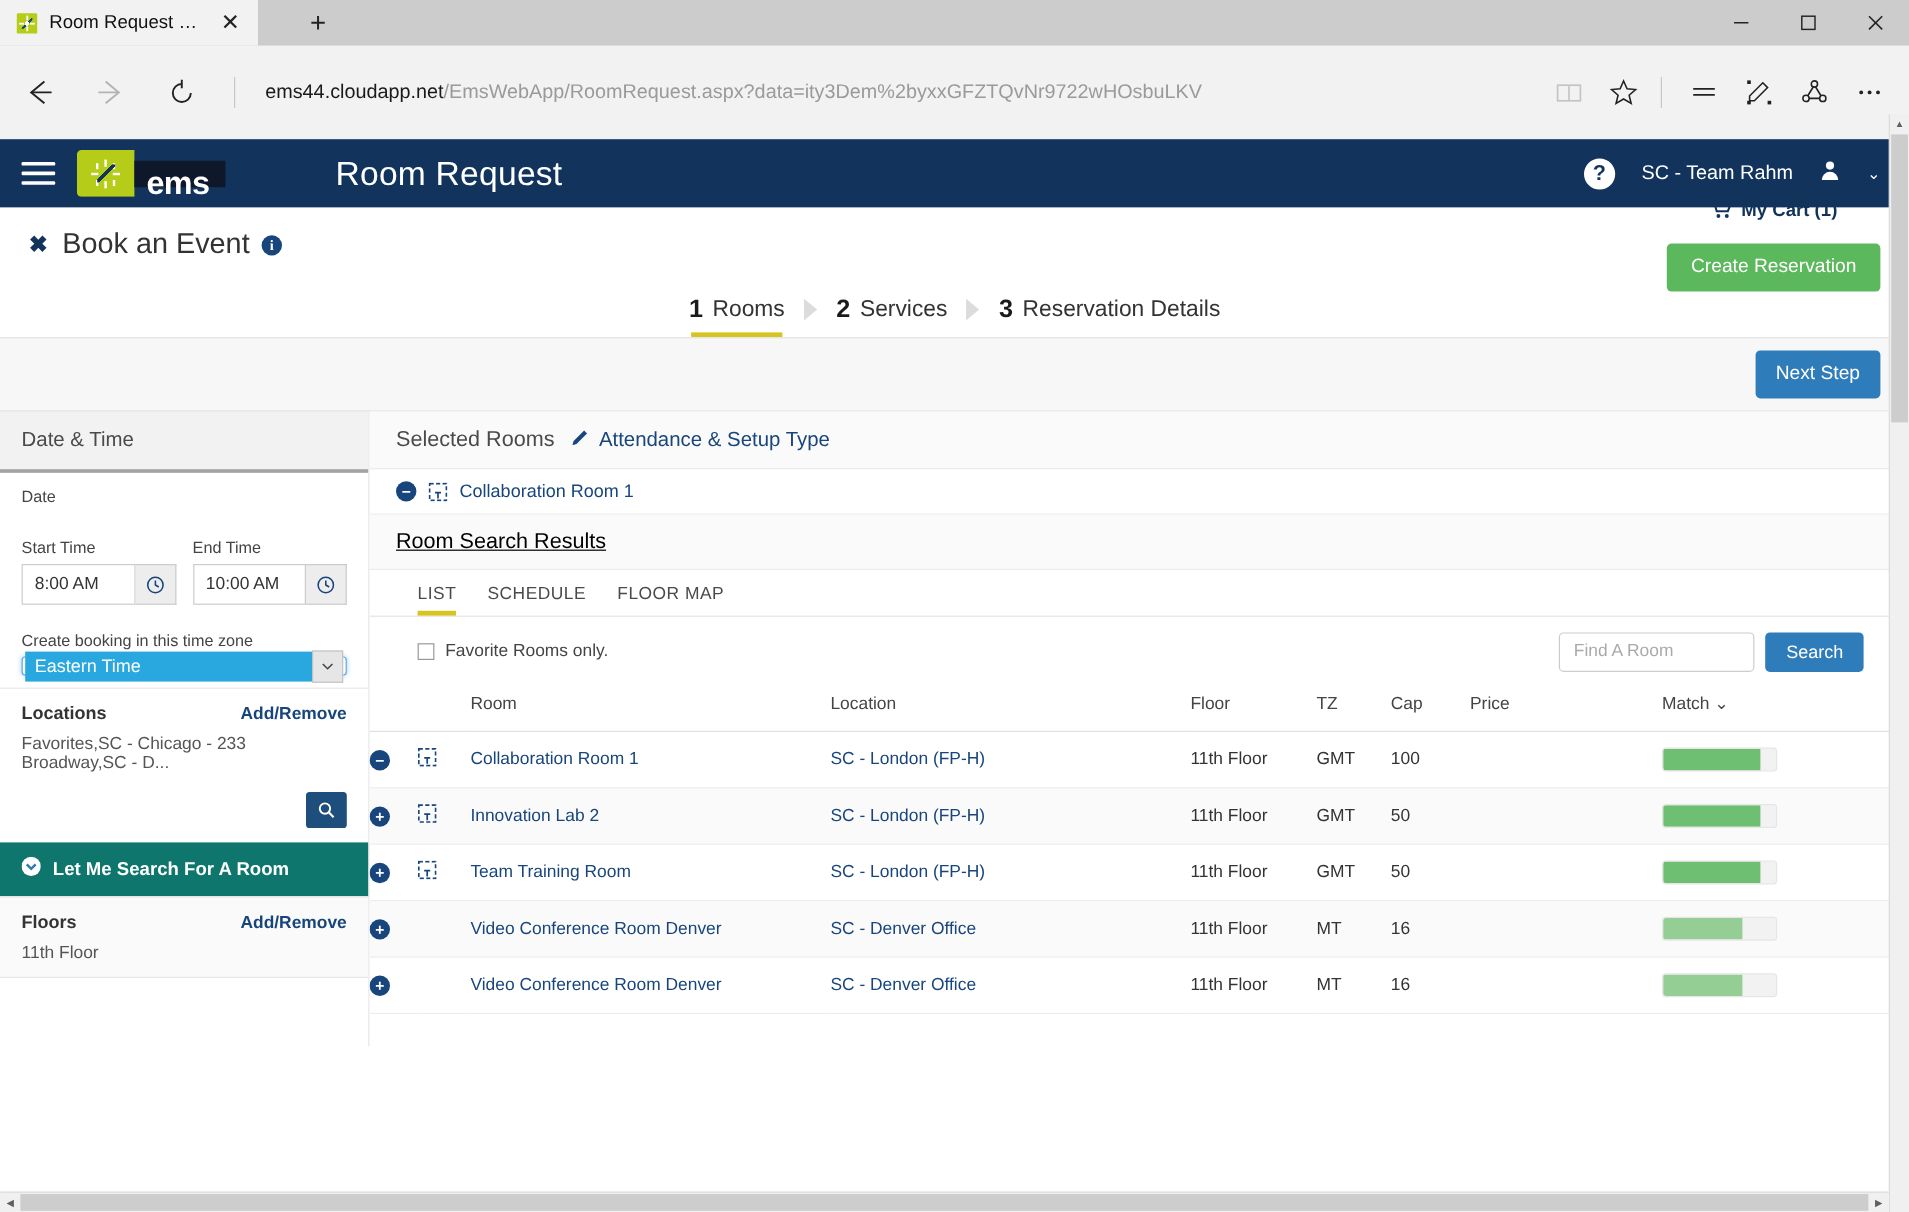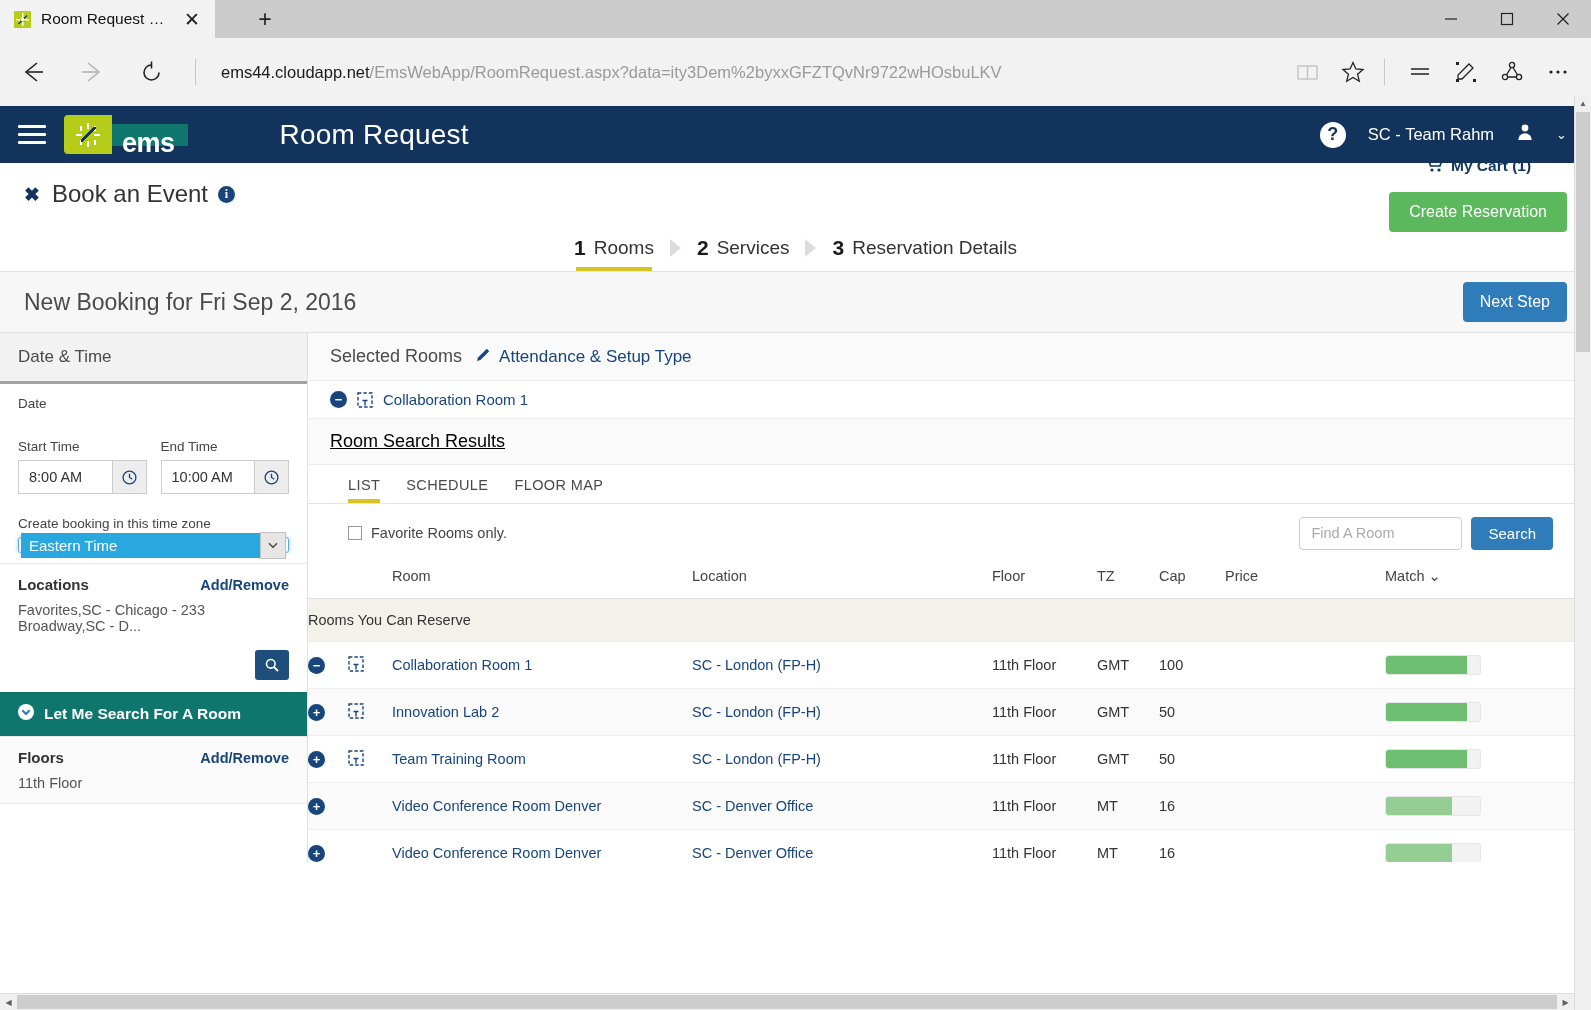--- a/index.html
+++ b/index.html
@@ -55,21 +55,21 @@
     position: absolute; right: 0; top: 0; display: flex;
   }
   .win-btn {
     width: 56px; height: 38px; display: flex;
     align-items: center; justify-content: center;
     color: #222;
   }
   .win-btn svg { display: block; }
 
   .browser-navbar {
-    height: 68px; background: #f2f2f2;
+    height: 78px; background: #f2f2f2;
     display: flex; align-items: center; padding: 0 10px;
     gap: 13px;
   }
   .nav-icon {
     width: 46px; height: 46px; display: flex;
     align-items: center; justify-content: center;
     color: #222;
   }
   .nav-icon.disabled { color: #b3b3b3; }
   .nav-sep {
@@ -112,21 +112,21 @@
       linear-gradient(to bottom, #fff 0 100%) no-repeat 18px 3px / 2px 5px,
       linear-gradient(to bottom, #fff 0 100%) no-repeat 4px 17px / 2px 5px,
       linear-gradient(to bottom, #fff 0 100%) no-repeat 18px 17px / 2px 5px;
   }
   .ems-logo-mark::after {
     content: ""; position: absolute; left: 17px; top: 12px;
     width: 15px; height: 15px;
     background: linear-gradient(to bottom right, transparent 42%, #11335c 42%, #11335c 56%, transparent 56%);
   }
   .ems-logo-text {
-    background: #0f766e; color: #fff; font-size: 27px; font-weight: 700;
+    background: #0f172a; color: #fff; font-size: 27px; font-weight: 700;
     padding: 0 13px 4px 10px; height: 22px; line-height: 39px;
     letter-spacing: -0.5px; position: relative;
   }
   .ems-logo-text::after {
     content: "®"; position: absolute; right: -7px; top: 3px;
     font-size: 8px; color: #fff; font-weight: 400;
   }
   .app-title {
     color: #fff; font-size: 28px; font-weight: 300; margin-left: 92px;
     letter-spacing: 0.2px;
@@ -543,21 +543,20 @@
     <span class="step-label">Services</span>
   </div>
   <div class="step-arrow"></div>
   <div class="step">
     <span class="step-num">3</span>
     <span class="step-label">Reservation Details</span>
   </div>
 </div>
 
 <div class="booking-row">
-  <div class="booking-title">New Booking for Fri Sep 2, 2016</div>
   <button class="btn-blue">Next Step</button>
 </div>
 
 <div class="content">
 
   <div class="sidebar">
     <div class="panel-head">Date &amp; Time</div>
 
     <div class="field-block">
       <div class="field-label">Date</div>
@@ -712,23 +711,20 @@
           <th>TZ</th>
           <th>Cap</th>
           <th>Price</th>
           <th>
             <span>Match</span>
             <span>⌄</span>
           </th>
         </tr>
       </thead>
       <tbody>
-        <tr class="group-row">
-          <td colspan="9">Rooms You Can Reserve</td>
-        </tr>
         <tr>
           <td class="c-exp"><span class="minus-icon">−</span></td>
           <td><span class="fp-icon"><svg width="16" height="16" viewBox="0 0 16 16">
                   <path d="M1 1 h14 v14 h-14 Z" fill="none" stroke="#17457c" stroke-width="1.4" stroke-dasharray="3.4 2"></path>
                   <path d="M5.5 8.5 h5 M8 8.5 v5" stroke="#17457c" stroke-width="1.4"></path>
                 </svg></span></td>
           <td><span class="room-link">Collaboration Room 1</span></td>
           <td><span class="loc-link">SC - London (FP-H)</span></td>
           <td>11th Floor</td>
           <td>GMT</td>

